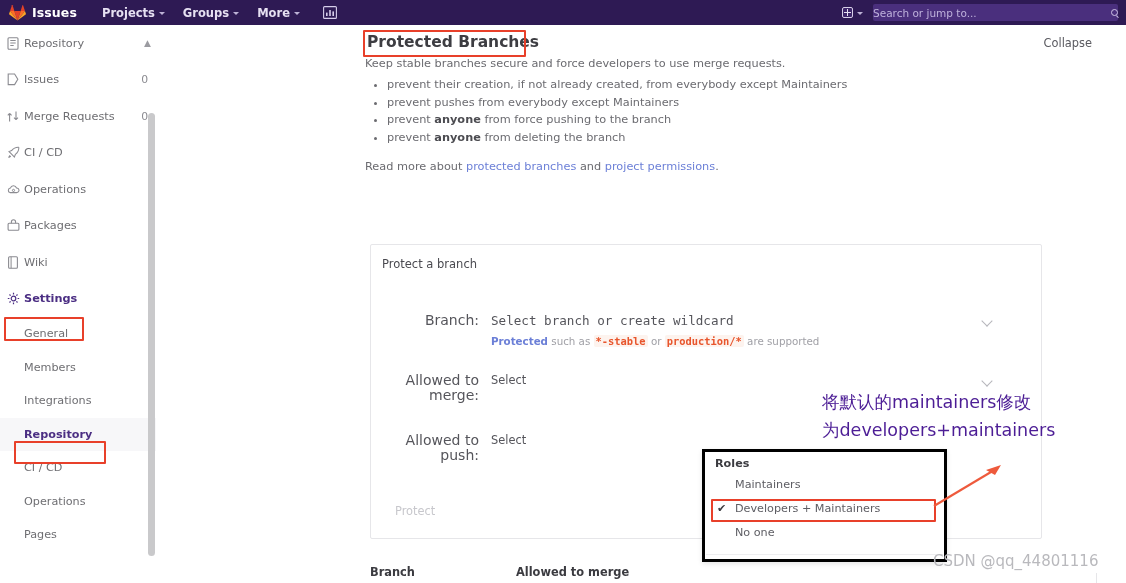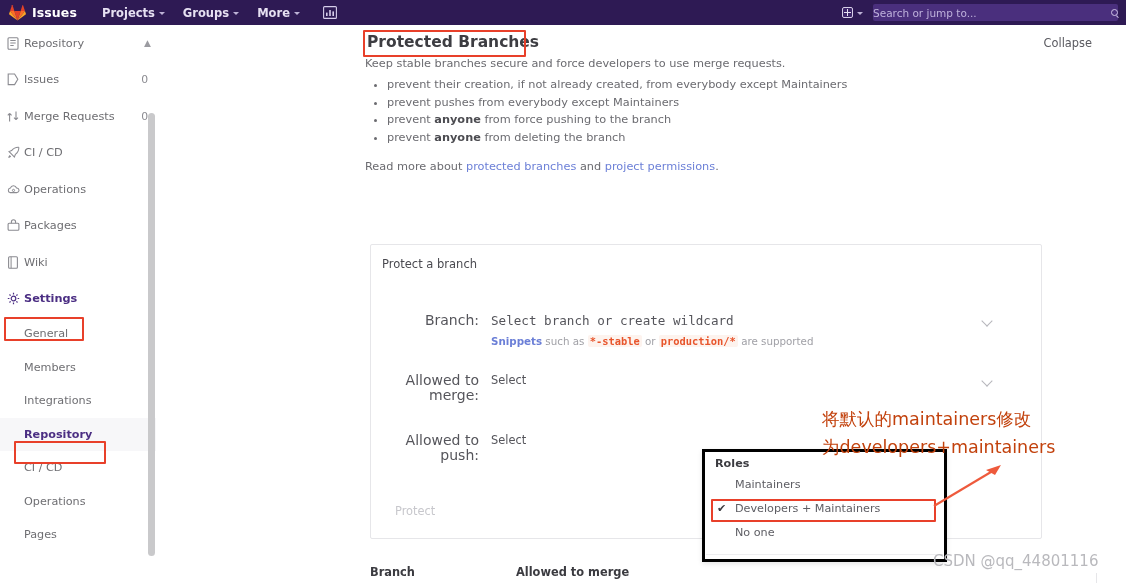--- a/index.html
+++ b/index.html
@@ -197,22 +197,22 @@
   }
   .col-branch { position: absolute; left: 0; }
   .col-merge  { position: absolute; left: 146px; }
   .vline {
     position: absolute; left: 940px; top: 548px; width: 1px; height: 35px;
     background: #e6e6e9;
   }
 
   
   .cn-note {
-    position: absolute; left: 822px; top: 405px; width: 300px;
-    color: #c2410c; font-size: 17.5px; line-height: 28px;
+    position: absolute; left: 822px; top: 388px; width: 300px;
+    color: #4c1d95; font-size: 17.5px; line-height: 28px;
     font-family: "DejaVu Sans", sans-serif; white-space: nowrap;
   }
   .arrow-svg { position: absolute; left: 930px; top: 462px; }
   .watermark {
     position: absolute; left: 933px; top: 552px;
     color: #b9b9bd; font-size: 15px;
     font-family: "DejaVu Sans", sans-serif;
   }
 </style>
 </head>
@@ -412,21 +412,21 @@
     <div class="hl-box" style="left:207px; top:5px; width:163px; height:27px;"></div>
 
     <div class="card">
       <div class="card-head">Protect a branch</div>
 
       <div class="form-row" style="left:10px; top:68px; width:625px;">
         <div class="form-label">Branch:</div>
         <div class="form-field" style="width:500px;">
           <div class="select-val">Select branch or create wildcard</div>
           <div class="wild-hint">
-            <span class="wl">Snippets</span><span> such as </span><span class="code-pill">*-stable</span><span> or </span><span class="code-pill">production/*</span><span> are supported</span>
+            <span class="wl">Protected</span><span> such as </span><span class="code-pill">*-stable</span><span> or </span><span class="code-pill">production/*</span><span> are supported</span>
           </div>
           <span class="chev"></span>
         </div>
       </div>
 
       <div class="form-row" style="left:10px; top:128px; width:625px;">
         <div class="form-label">
           <div>Allowed to</div>
           <div>merge:</div>
         </div>

